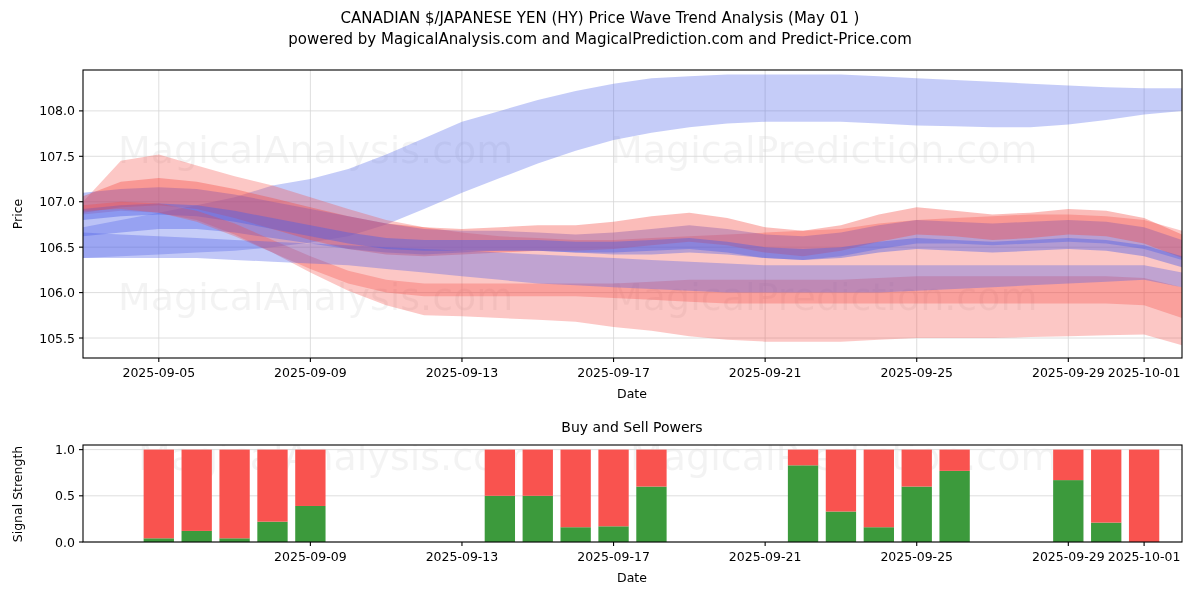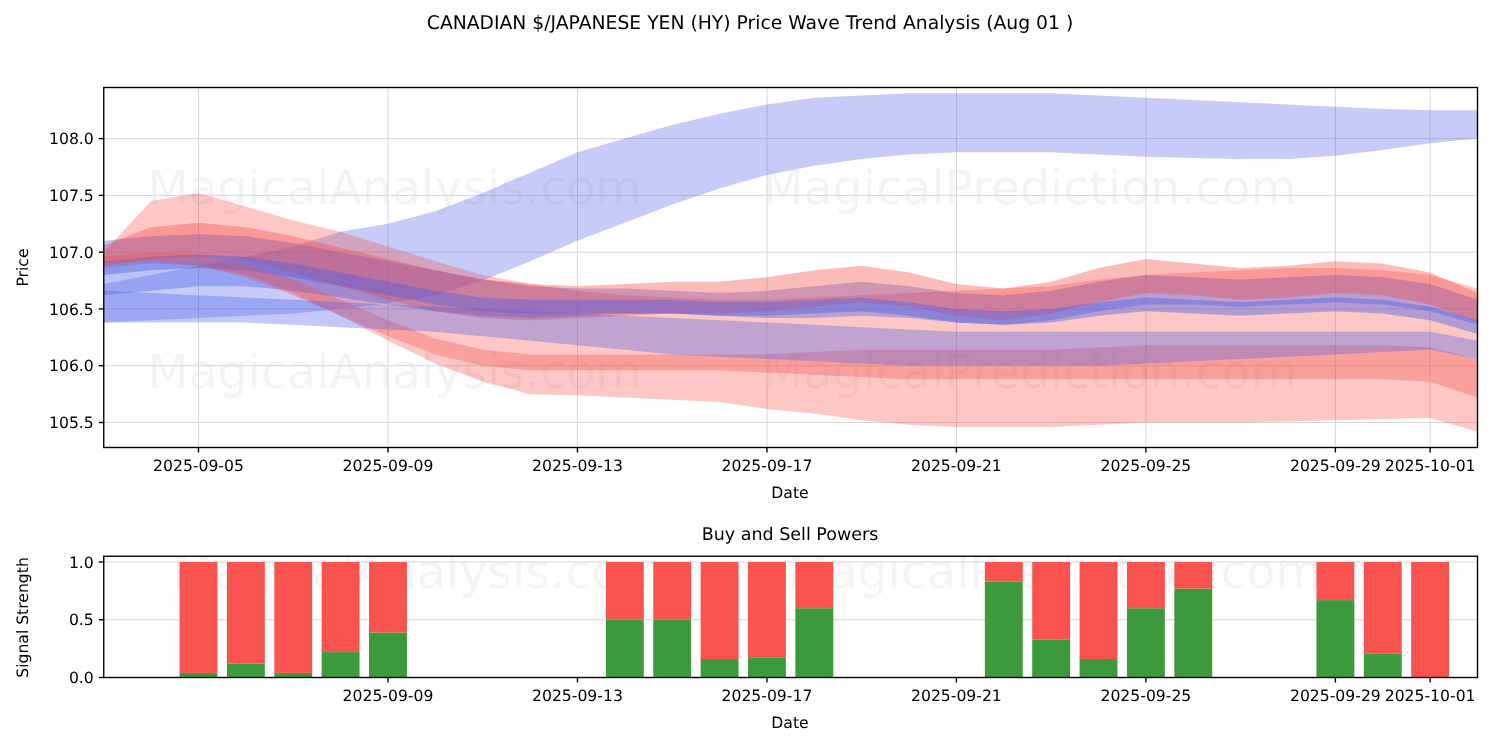--- a/index.html
+++ b/index.html
@@ -19,21 +19,22 @@
   .frame{fill:none;stroke:#000;stroke-width:1.1;}
   .grid{stroke:#d6d6d6;stroke-width:0.8;}
   .tickmark{stroke:#000;stroke-width:1.1;}
 </style>
 </head>
 <body>
 
 <div id="root">
 
   <div class="title-block">
-    <div class="title-line">CANADIAN $/JAPANESE YEN (HY) Price Wave Trend Analysis (Aug 01 )</div>
+    <div class="title-line">CANADIAN $/JAPANESE YEN (HY) Price Wave Trend Analysis (May 01 )</div>
+    <div class="title-line">powered by MagicalAnalysis.com and MagicalPrediction.com and Predict-Price.com</div>
   </div>
 
   <svg class="chart-svg" width="1200" height="600">
 
     <g>
       <clipPath id="clipMain">
           <rect x="83" y="70" width="1099" height="288"></rect>
         </clipPath>
 
       <g clip-path="url(#clipMain)">

